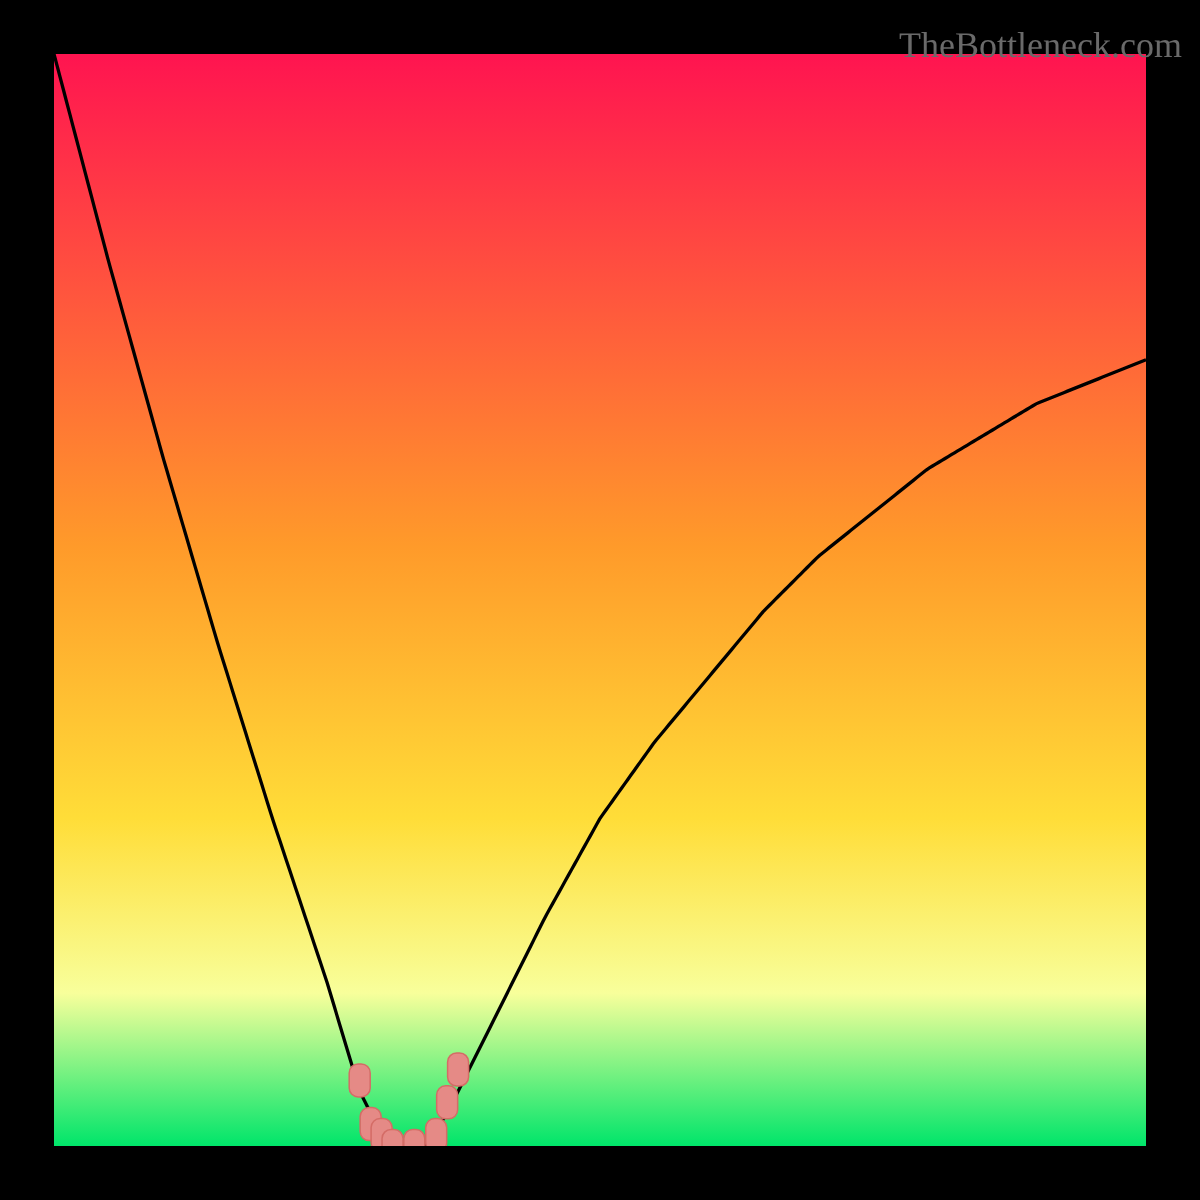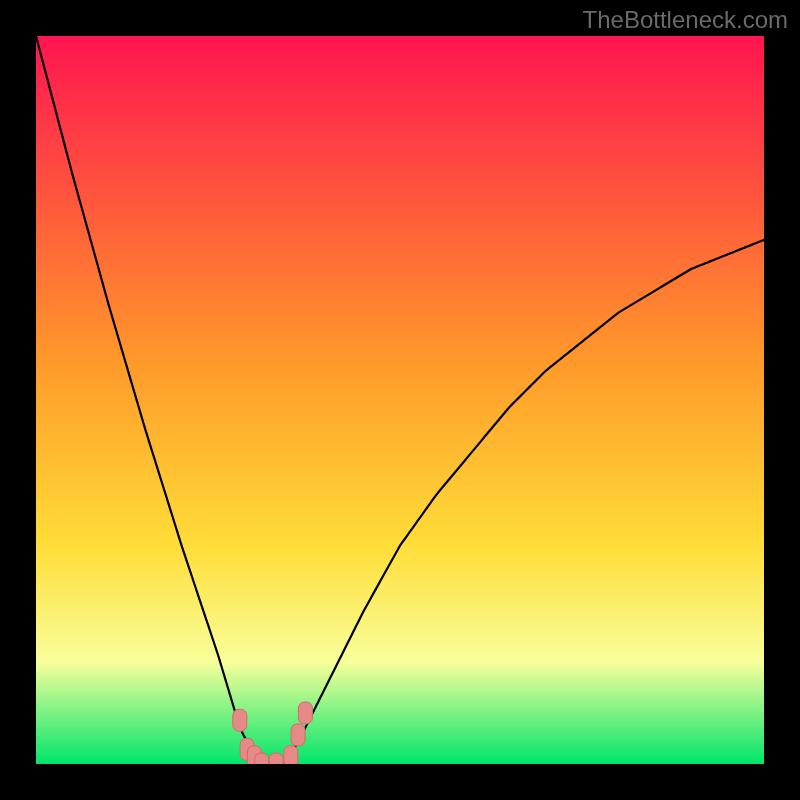--- a/index.html
+++ b/index.html
@@ -11,23 +11,23 @@
     overflow: hidden;
   }
   .outer {
     position: absolute;
     left: 0; top: 0;
     width: 800px; height: 800px;
     background: #000000;
   }
   .watermark {
     position: absolute;
-    top: 6px;
+    top: 18px;
     right: 12px;
-    font-family: Liberation Sans, sans-serif;
+    font-family: Liberation Serif, serif;
     font-size: 24px;
     color: #6a6a6a;
     letter-spacing: 0px;
     z-index: 40;
   }
   .plot {
     position: absolute;
     left: 36px;
     top: 36px;
     width: 728px;

